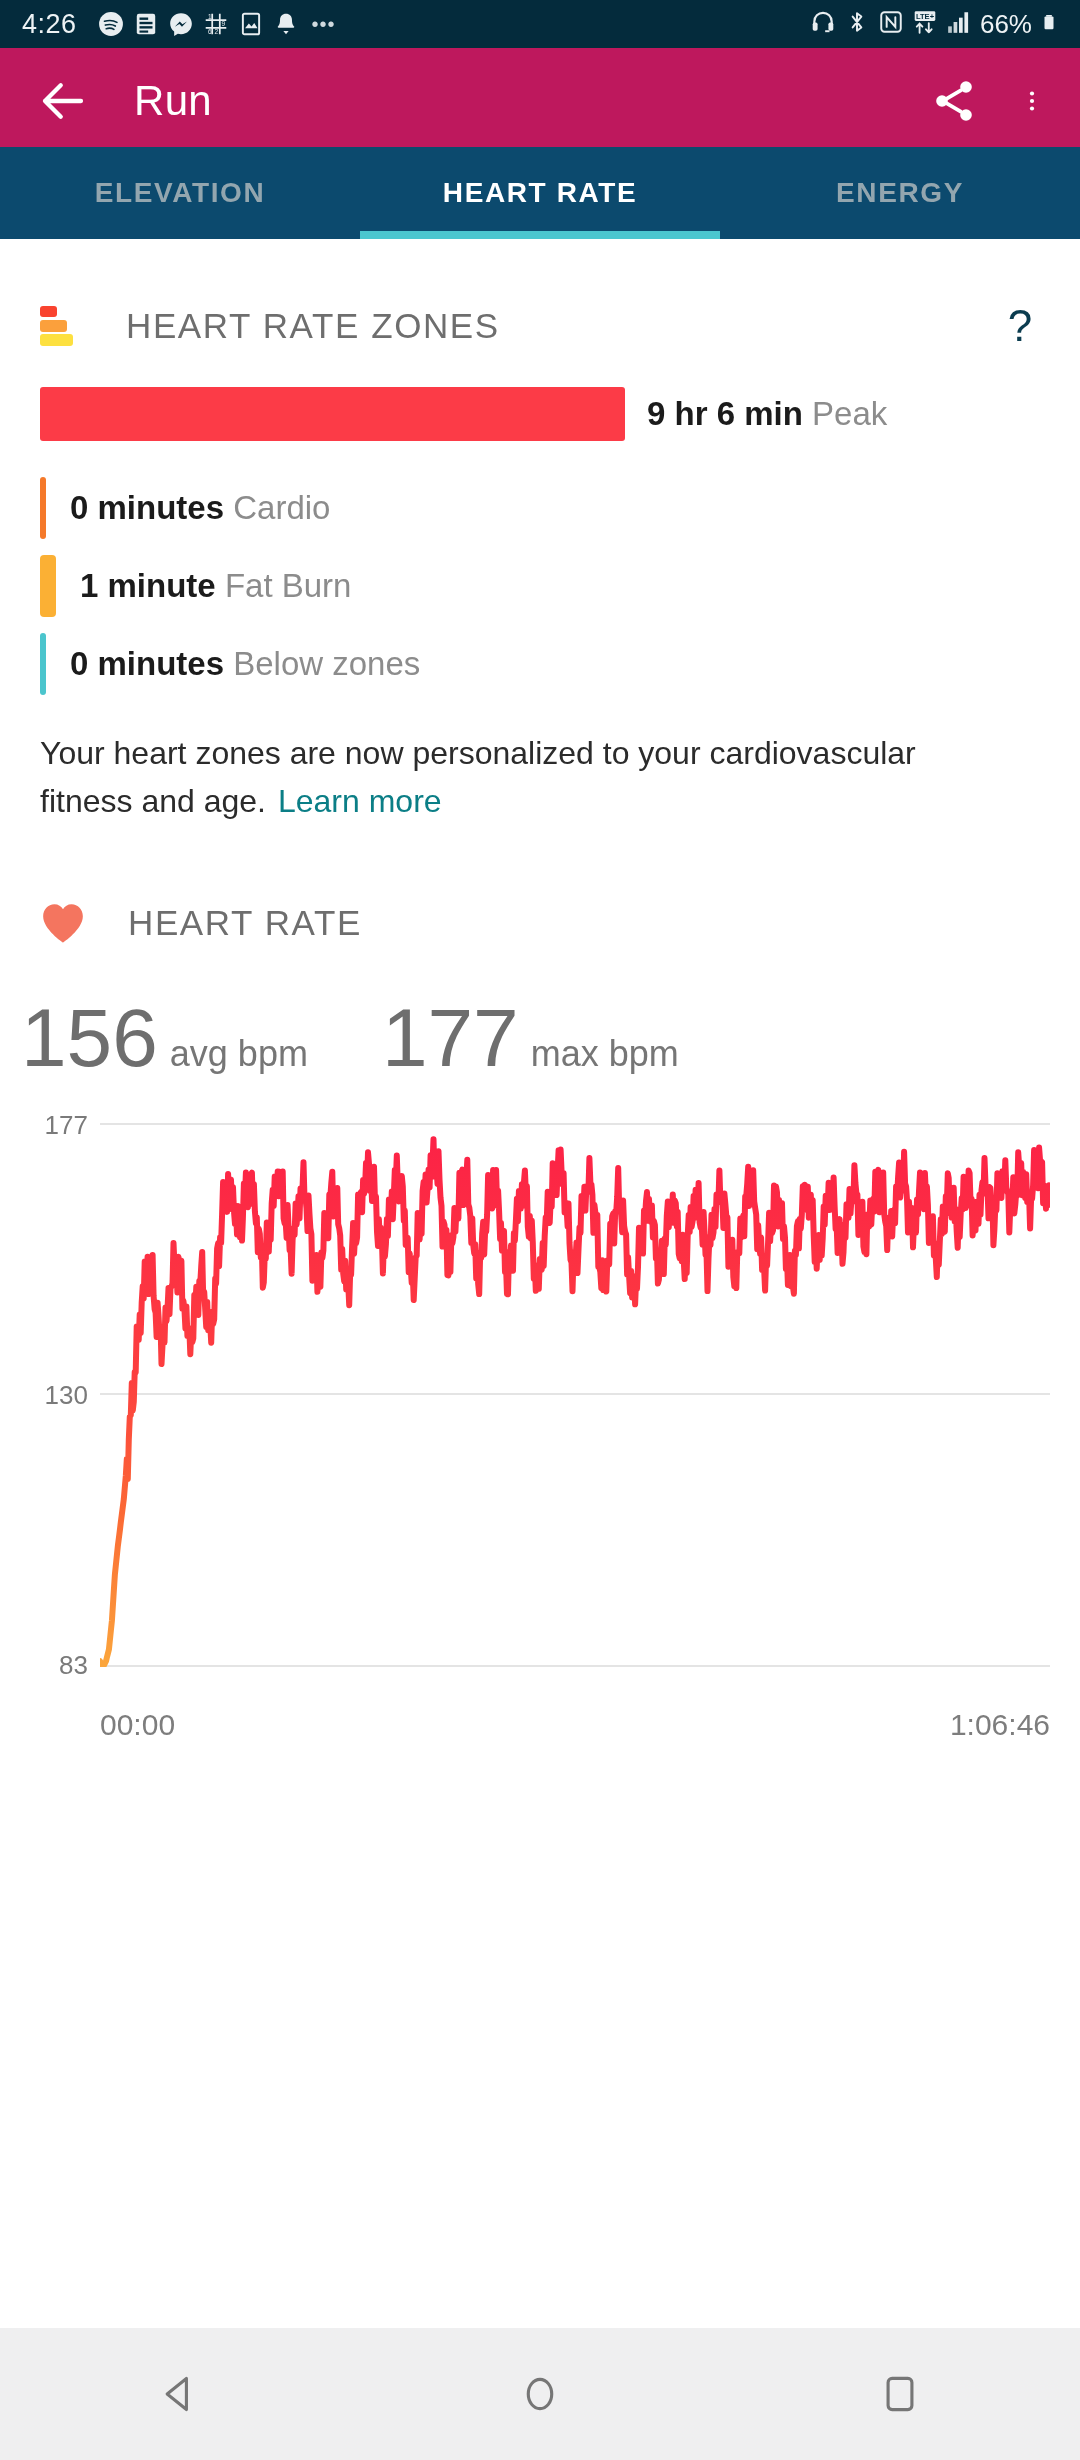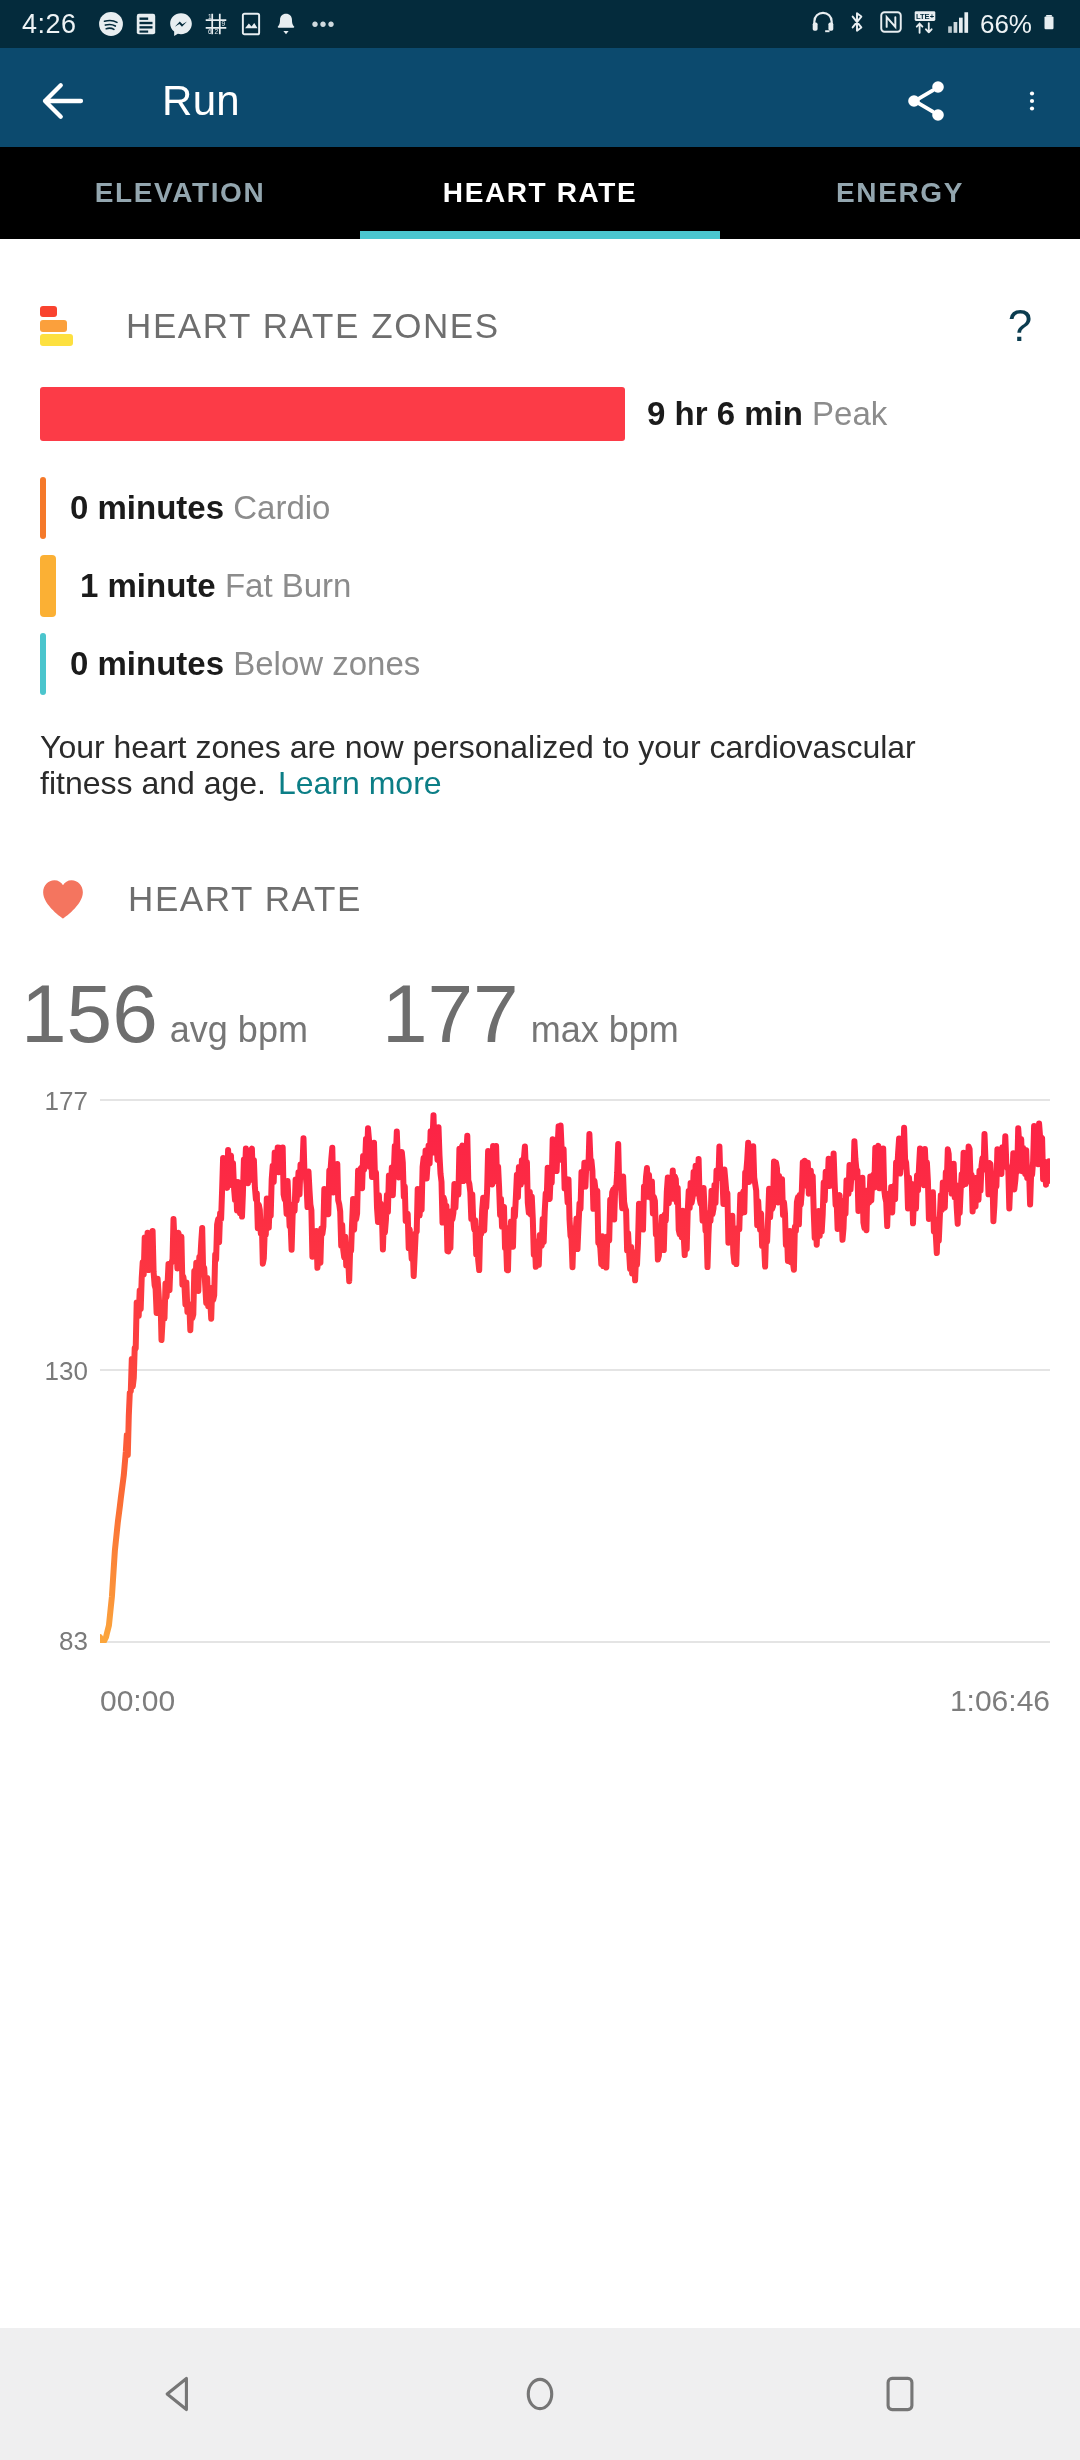--- a/index.html
+++ b/index.html
@@ -20,33 +20,33 @@
   .sb-time{ font-size:27px; letter-spacing:.5px; margin-right:12px; color:#eef3f5;}
   .sb-left{ display:flex; align-items:center; gap:9px; flex:1;}
   .sb-right{ display:flex; align-items:flex-start; gap:8px;}
   .sb-ic{ width:26px; height:26px; display:block; }
   .sb-batt-txt{ font-size:26px; color:#eef3f5; letter-spacing:0; }
   .dots3{ letter-spacing:1px; font-size:20px; color:#cfd9de; margin-left:4px;}
 
   
   .appbar{
     position:absolute; top:48px; left:0; width:1080px; height:105px;
-    background:#0c4a6e; display:flex; align-items:center; padding:0 36px;gap:28px;
+    background:#be185d; display:flex; align-items:center; padding:0 36px;
   }
   .ab-back{ width:54px; height:54px; flex:0 0 auto; cursor:pointer;}
   .ab-title{
     color:#ffffff; font-size:42px; margin-left:44px; flex:1;
     font-weight:400; letter-spacing:.3px;
   }
   .ab-act{ width:48px; height:48px; margin-left:42px; cursor:pointer;}
 
   
   .tabs{
     position:absolute; top:147px; left:0; width:1080px; height:92px;
-    background:#000000; display:flex; align-items:stretch;
+    background:#0c4a6e; display:flex; align-items:stretch;
   }
   .tab{
     flex:1; display:flex; align-items:center; justify-content:center;
     position:relative; cursor:pointer;
   }
   .tab span{
     font-size:28px; letter-spacing:1.6px; color:#93a6af; font-weight:600;
   }
   .tab.active span{ color:#ffffff; }
   .tab.active::after{
@@ -93,21 +93,21 @@
 
   .zrow.small{ height:78px; }
   .ztick{ flex:0 0 auto; border-radius:4px; }
   .ztick.cardio{ width:6px; height:62px; background:#F5792A; }
   .ztick.fat{ width:16px; height:62px; background:#FBB034; }
   .ztick.below{ width:6px; height:62px; background:#4BC5CD; }
   .zrow.small .zlabel{ margin-left:24px; }
 
   .desc{
     padding:0 40px; margin-top:26px;
-    font-size:32px; line-height:36px; color:#2b2b2b; max-width:1000px;
+    font-size:32px; line-height:48px; color:#2b2b2b; max-width:1000px;
   }
   .desc a{ color:#0b7e86; text-decoration:none; margin-left:12px; cursor:pointer;}
 
   
   .hr-head{ display:flex; align-items:center; padding:0 40px; margin-top:68px; height:60px;}
   .heart{ width:46px; height:42px; flex:0 0 auto; }
   .hr-title{ font-size:35px; color:#6e6e6e; letter-spacing:1.6px; margin-left:42px; font-weight:400;}
 
   .stats{ display:flex; align-items:baseline; padding:0 21px; margin-top:44px;}
   .stat{ display:flex; align-items:baseline; }

